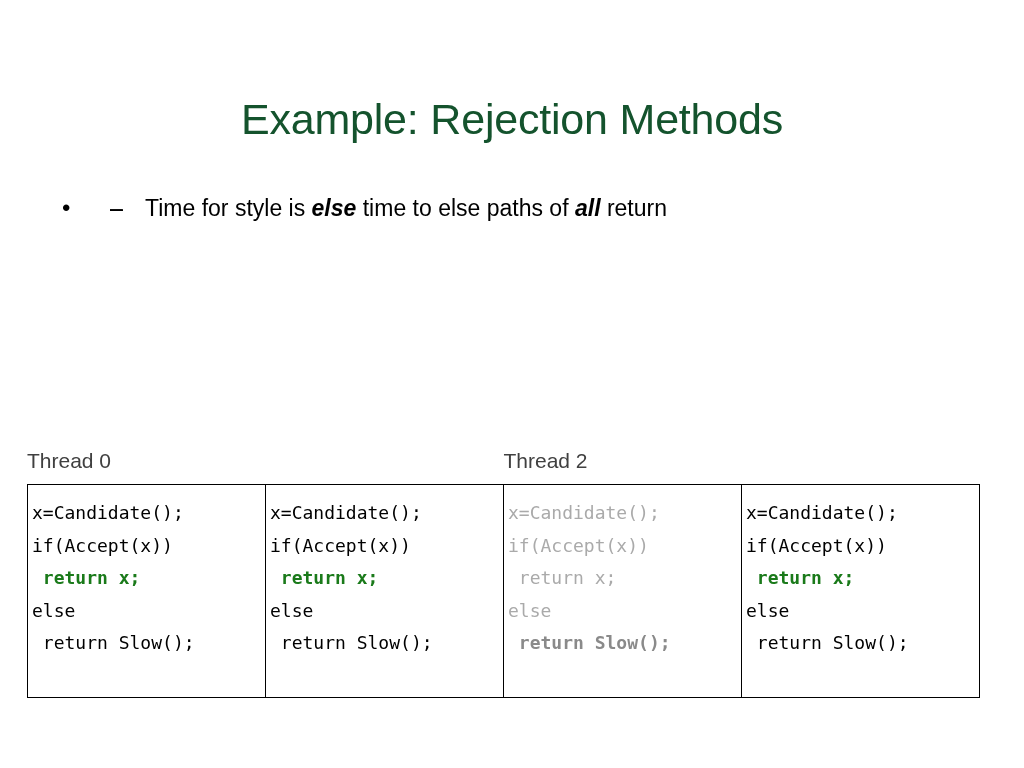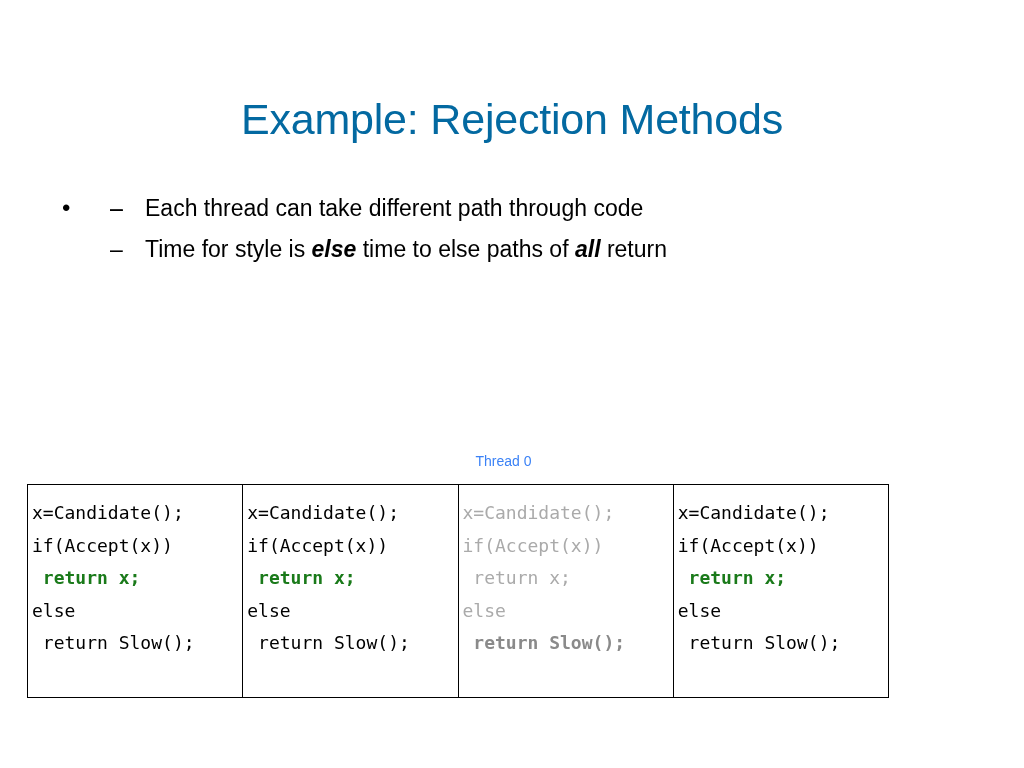--- a/index.html
+++ b/index.html
@@ -19,21 +19,21 @@
   
   #slide-title {
     position: absolute;
     left: 0;
     top: 64px;
     width: 1024px;
     text-align: center;
     font-size: 43px;
     line-height: 52px;
     font-weight: normal;
-    color: #0369a1;
+    color: #14532d;
     letter-spacing: -0.2px;
     white-space: nowrap;
   }
 
   
   #bullet-list {
     position: absolute;
     left: 0;
     top: 188px;
     width: 1024px;
@@ -76,32 +76,31 @@
   
   #thread-headers {
     position: absolute;
     left: 27px;
     top: 448px;
     width: 953px;
     display: flex;
   }
   #thread-headers .th-head {
     flex: 1 1 0;
-    text-align: center;
-    font-size: 14px;
+    font-size: 21px;
     line-height: 26px;
-    color: #3b82f6;
+    color: #404040;
   }
 
   
   #code-table {
     position: absolute;
     left: 27px;
     top: 484px;
-    width: 862px;
+    width: 953px;
     height: 214px;
     box-sizing: border-box;
     border: 1px solid #000000;
     display: flex;
     background: #ffffff;
   }
   .code-cell {
     flex: 1 1 0;
     box-sizing: border-box;
     border-right: 1px solid #000000;
@@ -133,32 +132,32 @@
   <div class="bullet-l1">
     <span class="marker">•</span>
   </div>
 
   <div class="bullet-l2">
     <span class="marker">–</span>
   </div>
 
   <div class="bullet-l2">
     <span class="marker">–</span>
-    <span class="rich"><span>Each thread can take different path through code</span></span>
   </div>
 
   <div class="bullet-l2">
     <span class="marker">–</span>
     <span class="rich"><span>Time for style is </span><span class="emph">else</span><span> time to else paths of </span><span class="emph">all</span><span> return</span></span>
   </div>
 
 </div>
 
 <div id="thread-headers">
   <div class="th-head">Thread 0</div>
+  <div class="th-head">Thread 2</div>
 </div>
 
 <div id="code-table">
   <div class="code-cell"><span class="code-line ln-active">x=Candidate();</span><span class="code-line ln-active">if(Accept(x))</span><span class="code-line ln-taken"> return x;</span><span class="code-line ln-active">else</span><span class="code-line ln-active"> return Slow();</span></div>
   <div class="code-cell"><span class="code-line ln-active">x=Candidate();</span><span class="code-line ln-active">if(Accept(x))</span><span class="code-line ln-taken"> return x;</span><span class="code-line ln-active">else</span><span class="code-line ln-active"> return Slow();</span></div>
   <div class="code-cell"><span class="code-line ln-idle">x=Candidate();</span><span class="code-line ln-idle">if(Accept(x))</span><span class="code-line ln-idle"> return x;</span><span class="code-line ln-idle">else</span><span class="code-line ln-idletaken"> return Slow();</span></div>
   <div class="code-cell"><span class="code-line ln-active">x=Candidate();</span><span class="code-line ln-active">if(Accept(x))</span><span class="code-line ln-taken"> return x;</span><span class="code-line ln-active">else</span><span class="code-line ln-active"> return Slow();</span></div>
 </div>
 
 </body></html>

